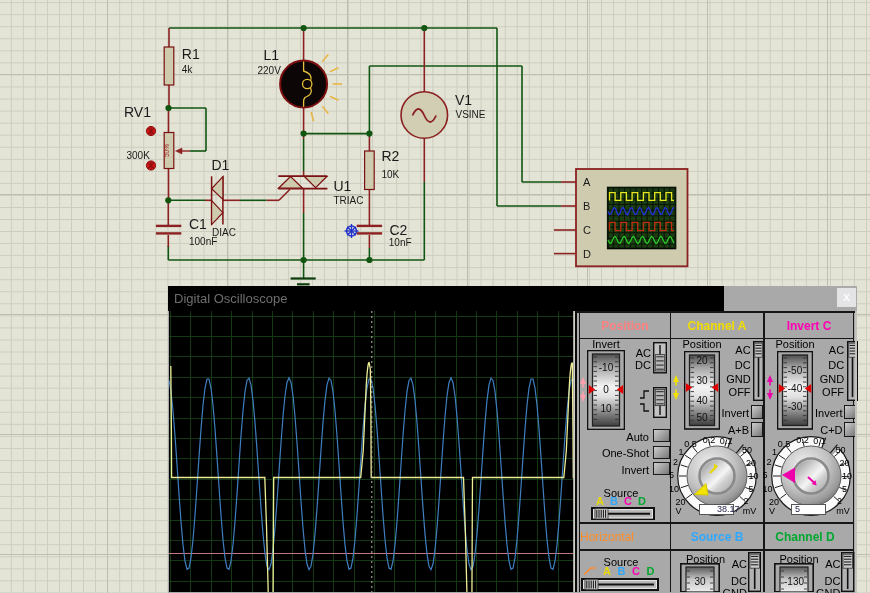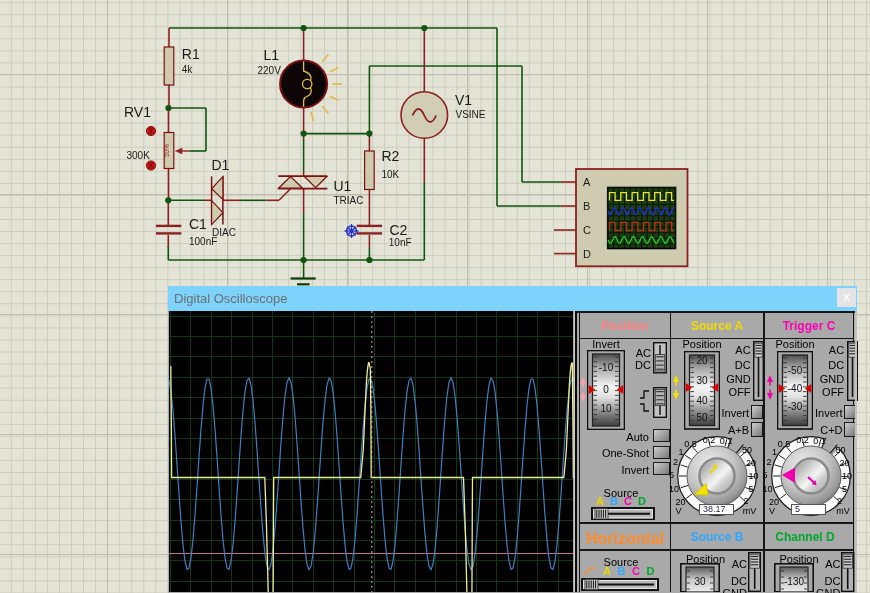--- a/index.html
+++ b/index.html
@@ -7,21 +7,21 @@
 background-color:#e3e3d6;
 background-image:
  linear-gradient(to right,#bdbdb0 1px,transparent 1px),
  linear-gradient(to bottom,#bdbdb0 1px,transparent 1px),
  linear-gradient(to right,#cbcbbe 1px,transparent 1px),
  linear-gradient(to bottom,#cbcbbe 1px,transparent 1px);
 background-size:120px 120px,120px 120px,12.05px 12.05px,12.05px 12.05px;
 background-position:107px 0,0 74px,10.8px 0,0 2.2px;}
 #schem{position:absolute;left:0;top:0}
 #win{position:absolute;left:168px;top:286px;width:689px;height:307px;background:#a9a9a9}
-#tbar{position:absolute;left:0;top:0;width:689px;height:25px;background:#7dd3fc}
+#tbar{position:absolute;left:0;top:0;width:556px;height:25px;background:#000000}
 #tbar .t{position:absolute;left:6px;top:5px;font-size:13px;color:#6e6e6e}
 #closebox{position:absolute;left:669px;top:2px;width:19px;height:19px;background:#e4e4e7;color:#fafafa;font-size:13px;font-weight:bold;text-align:center;line-height:18px}
 #scrn{position:absolute;left:1px;top:25px;width:408px;height:281px;background:#000}
 #panel{position:absolute;left:409px;top:25px;width:278px;height:281px;background:#a9a9a9}
 </style>
 </head>
 <body>
 <svg id="schem" width="870" height="593" viewBox="0 0 870 593">
 <line x1="169" y1="28" x2="497" y2="28" stroke="#115511" stroke-width="1.6"></line>
 <line x1="497" y1="28" x2="497" y2="206" stroke="#115511" stroke-width="1.6"></line>
@@ -174,23 +174,23 @@
  <div id="panel">
 <div style="position:absolute;left:0;top:0;width:278px;height:2px;background:#161616"></div>
 <div style="position:absolute;left:1.5px;top:2px;width:1.6px;height:279px;background:#161616"></div>
 <div style="position:absolute;left:92.7px;top:2px;width:1.6px;height:279px;background:#161616"></div>
 <div style="position:absolute;left:186.2px;top:2px;width:1.6px;height:279px;background:#161616"></div>
 <div style="position:absolute;left:275.5px;top:2px;width:1.6px;height:279px;background:#161616"></div>
 <div style="position:absolute;left:2px;top:26.8px;width:274px;height:1.4px;background:#161616"></div>
 <div style="position:absolute;left:2px;top:211.4px;width:274px;height:1.4px;background:#161616"></div>
 <div style="position:absolute;left:2px;top:238.3px;width:274px;height:1.4px;background:#161616"></div>
 <div style="position:absolute;left:3px;top:8px;width:90px;text-align:center;font-size:12px;font-weight:bold;color:#ff8080">Position</div>
-<div style="position:absolute;left:95px;top:8px;width:90px;text-align:center;font-size:12px;font-weight:bold;color:#f0dc00">Source A</div>
-<div style="position:absolute;left:187px;top:8px;width:90px;text-align:center;font-size:12px;font-weight:bold;color:#ff00b4">Trigger C</div>
-<div style="position:absolute;left:3px;top:219px;width:90px;text-align:center;font-size:16px;font-weight:bold;color:#ff8c28">Horizontal</div>
+<div style="position:absolute;left:95px;top:8px;width:90px;text-align:center;font-size:12px;font-weight:bold;color:#f0dc00">Channel A</div>
+<div style="position:absolute;left:187px;top:8px;width:90px;text-align:center;font-size:12px;font-weight:bold;color:#ff00b4">Invert C</div>
+<div style="position:absolute;left:3px;top:219px;width:90px;text-align:left;font-size:12px;font-weight:normal;color:#ff8c28">Horizontal</div>
 <div style="position:absolute;left:95px;top:219px;width:90px;text-align:center;font-size:12px;font-weight:bold;color:#2fa8ff">Source B</div>
 <div style="position:absolute;left:187px;top:219px;width:82px;text-align:center;font-size:12px;font-weight:bold;color:#00a830">Channel D</div>
 <svg style="position:absolute;left:10.1px;top:39.4px" width="38" height="80" viewBox="0 0 38 80">
         <rect x="0.5" y="0.5" width="37" height="79" fill="#a9a9a9" stroke="#111" stroke-width="1.6"></rect>
         <defs>
           <linearGradient id="tg10.139.4" x1="0" y1="0" x2="0" y2="1">
             <stop offset="0" stop-color="#4f4f4f"></stop>
             <stop offset="0.18" stop-color="#a5a5a5"></stop>
             <stop offset="0.45" stop-color="#f4f4f4"></stop>
             <stop offset="0.6" stop-color="#e0e0e0"></stop>
@@ -407,21 +407,21 @@
         <line x1="58.6" y1="17.8" x2="66.4" y2="8.6" stroke="#1a1a1a" stroke-width="1.2"></line>
         <circle cx="40" cy="40" r="30" fill="url(#kgc)" stroke="#5c5c5c" stroke-width="1"></circle>
         <circle cx="40" cy="40" r="17.5" fill="none" stroke="#8a8a8a" stroke-width="2.6"></circle>
         <circle cx="40" cy="40" r="16" fill="url(#igc)"></circle>
         <path d="M37,41 L43,46.5" stroke="#ee00aa" stroke-width="2"></path>
         <polygon points="44.6,44.2 45.6,49.6 40.6,48" fill="#ee00aa"></polygon>
       </svg>
 <svg style="position:absolute;left:203.6px;top:155.8px;z-index:4" width="16" height="17" viewBox="0 0 16 17">
         <polygon points="14,0.5 14,16 1,8" fill="#ee00aa"></polygon>
       </svg>
-<div style="position:absolute;left:122px;top:193px;width:35px;height:10.8px;background:#fff;border:1px solid #555;box-sizing:border-box;font-size:9px;color:#26264f;padding-left:3px;line-height:9px;z-index:4">38.17</div>
+<div style="position:absolute;left:122px;top:193px;width:35px;height:10.8px;background:#fff;border:1px solid #555;box-sizing:border-box;font-size:9px;color:#26264f;padding-left:17px;line-height:9px;z-index:4">38.17</div>
 <div style="position:absolute;left:213.9px;top:193px;width:35px;height:10.8px;background:#fff;border:1px solid #555;box-sizing:border-box;font-size:9px;color:#26264f;padding-left:3px;line-height:9px;z-index:4">5</div>
 <div style="position:absolute;left:14px;top:244.5px;width:60px;text-align:center;font-size:11px;color:#000">Source</div>
 <svg style="position:absolute;left:6px;top:255px" width="14" height="10" viewBox="0 0 14 10">
         <path d="M1,8.5 L8,2 L12.5,2" fill="none" stroke="#ff8c28" stroke-width="1.6"></path>
       </svg>
 <div style="position:absolute;left:24.0px;top:253.5px;width:12px;text-align:center;font-size:11px;font-weight:bold;color:#e8d800">A</div>
 <div style="position:absolute;left:38.5px;top:253.5px;width:12px;text-align:center;font-size:11px;font-weight:bold;color:#2fa8ff">B</div>
 <div style="position:absolute;left:53.0px;top:253.5px;width:12px;text-align:center;font-size:11px;font-weight:bold;color:#ff00b4">C</div>
 <div style="position:absolute;left:67.5px;top:253.5px;width:12px;text-align:center;font-size:11px;font-weight:bold;color:#00a830">D</div>
 <svg style="position:absolute;left:3.7px;top:266.7px" width="78" height="13" viewBox="0 0 78 13">

